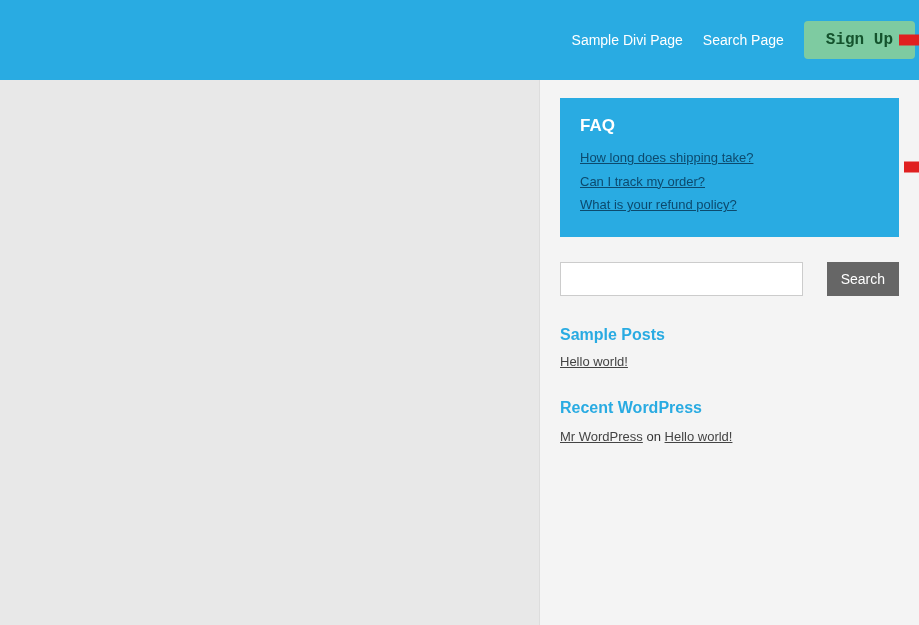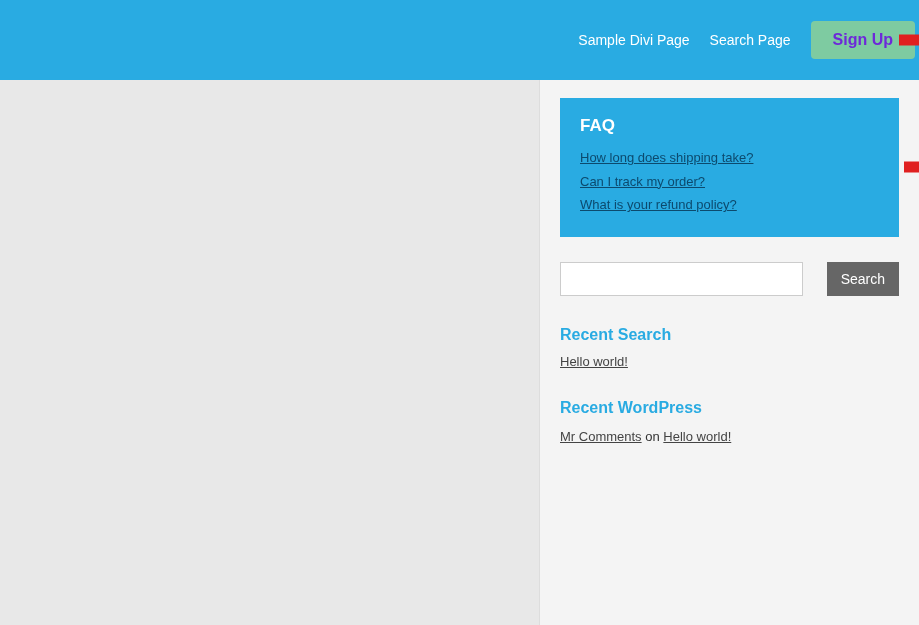--- a/index.html
+++ b/index.html
@@ -21,28 +21,28 @@
       gap: 20px;
     }
     .nav-link {
       color: #fff;
       text-decoration: none;
       font-size: 14px;
       font-family: Arial, sans-serif;
     }
     .signup-btn {
       background: #7ecba1;
-      color: #6d28d9;
+      color: #14532d;
       padding: 10px 22px;
       font-size: 16px;
       font-weight: bold;
       border: none;
       border-radius: 4px;
       cursor: pointer;
-      font-family: Liberation Sans, sans-serif;
+      font-family: Liberation Mono, monospace;
     }
 
     
     .main-content {
       display: flex;
       min-height: 545px;
     }
     .left-panel {
       flex: 1;
       background: #e8e8e8;
@@ -178,27 +178,27 @@
         </svg>
       </div>
     </div>
 
     <div class="search-container">
       <input class="search-input" type="text" placeholder="" style="">
       <button class="search-btn">Search</button>
     </div>
 
     <div class="section-block">
-      <div class="section-title">Recent Search</div>
+      <div class="section-title">Sample Posts</div>
       <a class="post-link">Hello world!</a>
     </div>
 
     <div class="section-block">
       <div class="section-title">Recent WordPress</div>
       <div class="comment-text">
-        <a class="comment-link">Mr Comments</a>
+        <a class="comment-link">Mr WordPress</a>
         <span> on </span>
         <a class="comment-link">Hello world!</a>
       </div>
     </div>
 
   </div>
 </div>
 
 </body></html>

